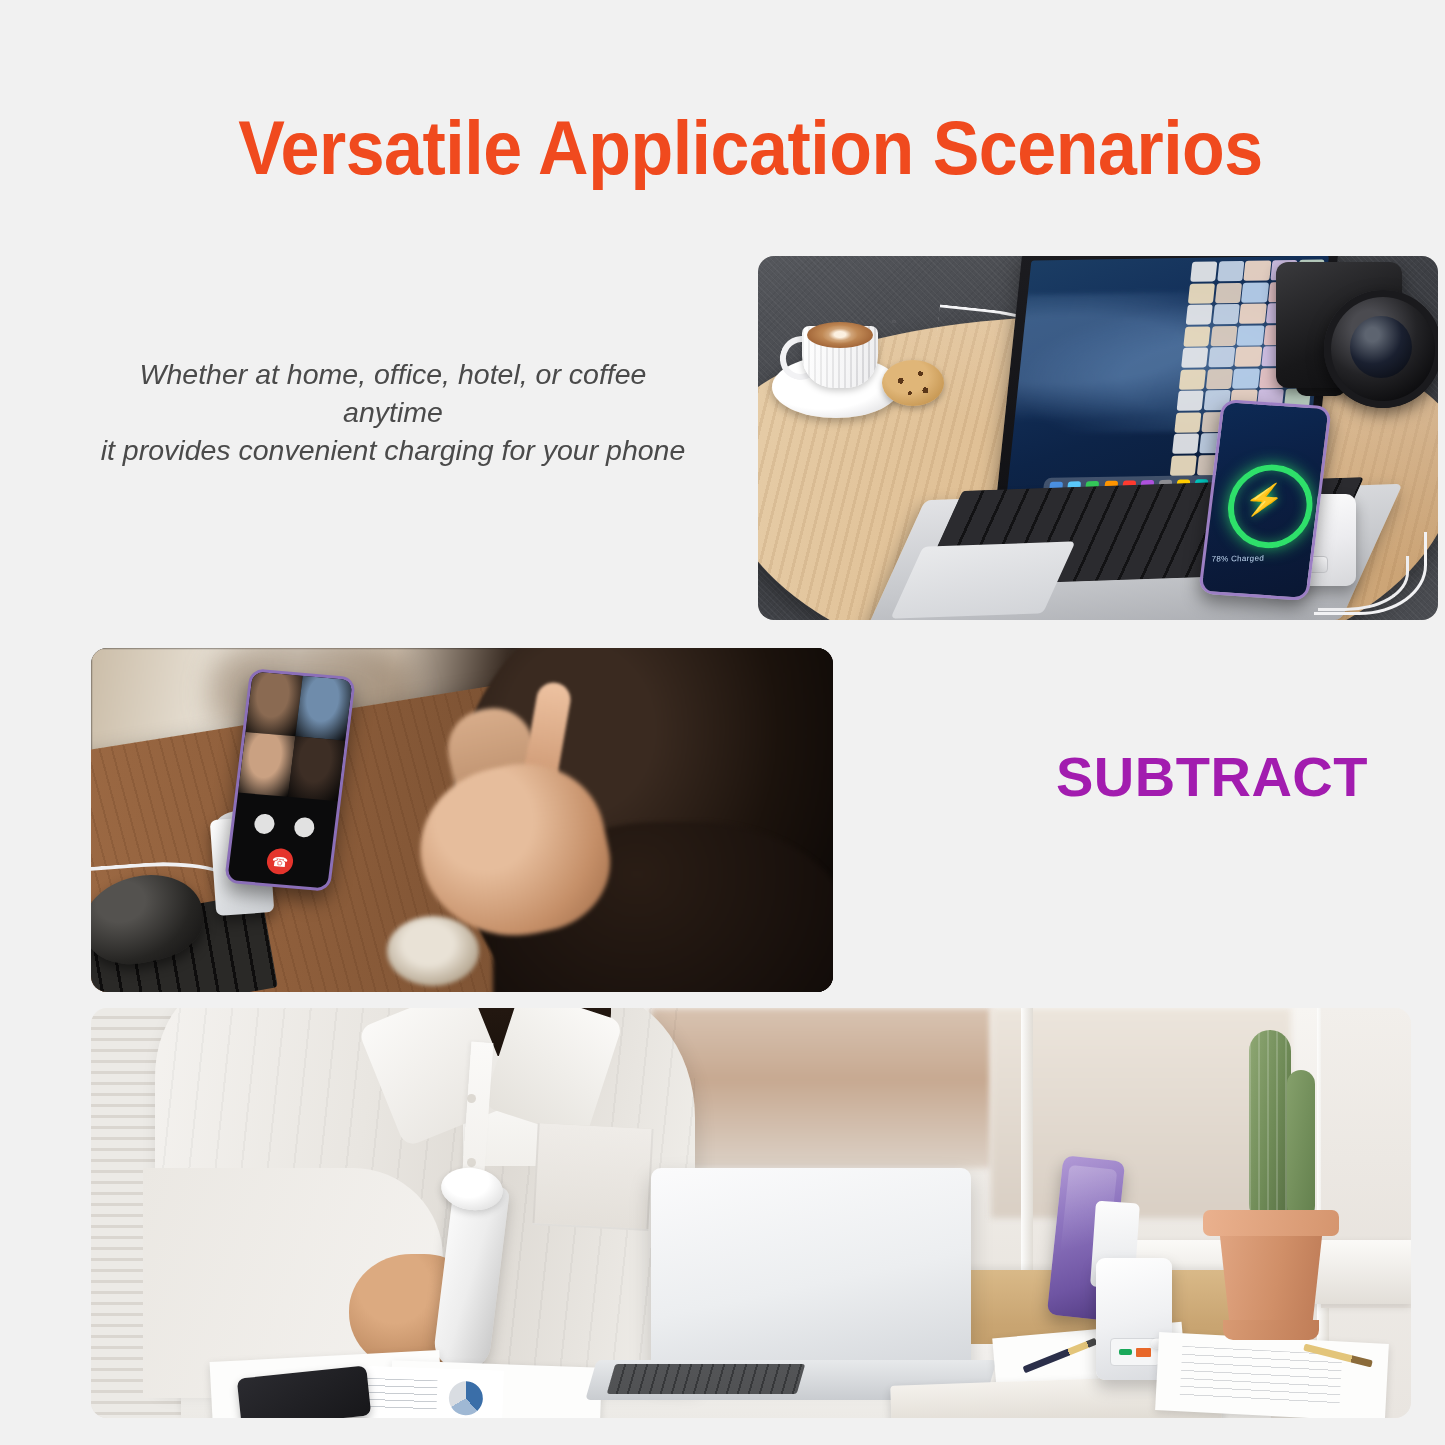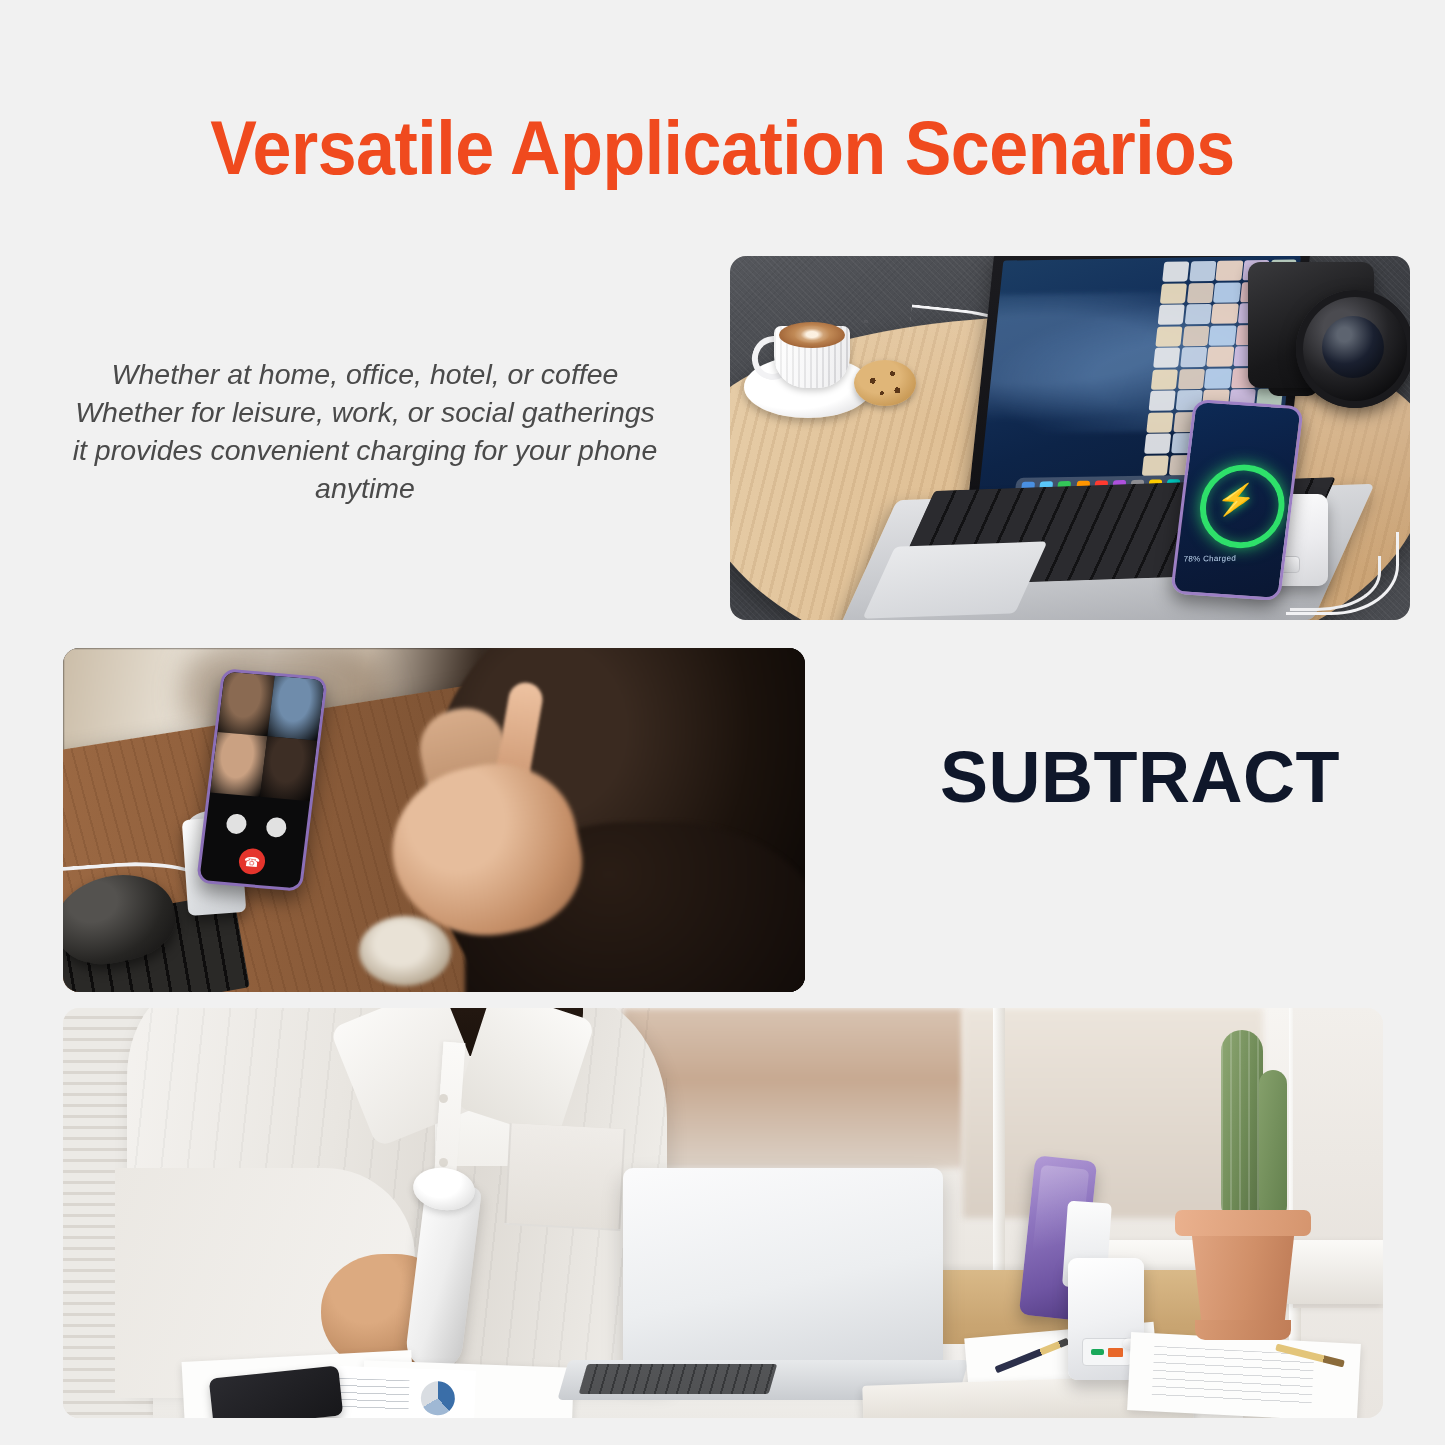--- a/index.html
+++ b/index.html
@@ -3,21 +3,21 @@
 <meta charset="utf-8">
 <style>
   html,body{margin:0;padding:0;}
   body{
     width:1445px;height:1445px;
     background:#f1f1f1;
     font-family:"Liberation Sans",sans-serif;
     overflow:hidden;
     position:relative;
   }
-  .page{position:absolute;inset:0;background:#f1f1f1;}
+  .page{position:absolute;inset:0;background:#f1f1f1;margin-left:28px;}
 
   
   .title{
     position:absolute;left:0;top:104px;width:1445px;
     text-align:center;
     font-family:"Liberation Sans",sans-serif;
     font-weight:700;
     font-size:76px;
     letter-spacing:-0.5px;
     color:#f04a1e;
@@ -33,24 +33,24 @@
     line-height:38px;
     color:#4a4a4a;
   }
   .blurb div{white-space:nowrap;font-style:italic;}
 
   
   .slogan{
     position:absolute;left:830px;top:740px;width:510px;
     text-align:right;
     font-weight:700;
-    font-size:72px;
+    font-size:56px;
     line-height:74px;
     letter-spacing:0.5px;
-    color:#0f172a;
+    color:#a21caf;
   }
 
   
   .photo{
     position:absolute;
     border-radius:16px;
     overflow:hidden;
     background:#ddd;
   }
 
@@ -362,23 +362,22 @@
 </style>
 </head>
 <body>
 
 <div class="page">
 
   <div class="title">Versatile Application Scenarios</div>
 
   <div class="blurb">
     <div>Whether at home, office, hotel, or coffee</div>
-    <div>Whether for leisure, work, or social gatherings</div>
+    <div>anytime</div>
     <div>it provides convenient charging for your phone</div>
-    <div>anytime</div>
   </div>
 
   <div class="slogan">
     <div>SUBTRACT</div>
   </div>
 
   <div class="photo" id="photo-coffee">
     <div class="cf-carpet"></div>
     <div class="cf-table"></div>
 

